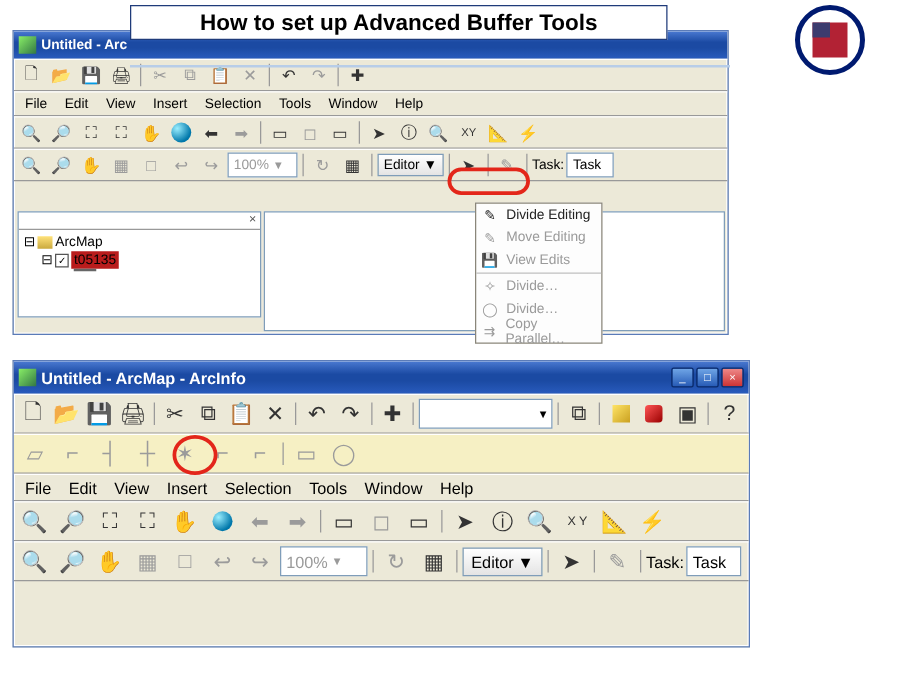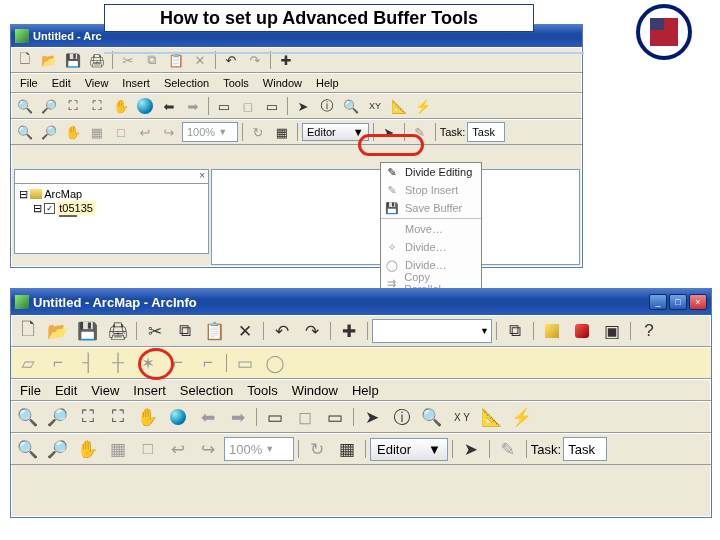--- a/index.html
+++ b/index.html
@@ -20,29 +20,29 @@
   .titlebar .wbtn{width:18px;height:16px;background:linear-gradient(#6fa5e6,#275bb6);border:1px solid #0a2a6a;border-radius:2px;font-size:9px;color:#fff;display:flex;align-items:center;justify-content:center}
   .titlebar .wbtn.cl{background:linear-gradient(#e88,#c33)}
   .barrow{height:26px;border-top:1px solid #fff;border-bottom:1px solid #999;display:flex;align-items:center;padding:0 3px;gap:2px}
   .barrow.menubar{height:20px}
   .menubar span{padding:1px 6px;font-size:11px}
   .tbtn{width:22px;height:22px;display:flex;align-items:center;justify-content:center;font-size:13px;color:#333}
   .tbtn.dis{color:#9b9b9b}
   .sep{width:1px;height:18px;background:#999;margin:0 2px}
   .combo{height:20px;border:1px solid #7f9db9;background:#fff;display:inline-flex;align-items:center;padding:0 2px 0 4px;font-size:11px}
   .combo .car{margin-left:3px;font-size:9px}
-  .ed-btn{border:1px solid #7f9db9;background:linear-gradient(#fff,#e4e4e4);padding:2px 4px;display:inline-flex;align-items:flex-end;gap:17px;font-size:11px}
+  .ed-btn{border:1px solid #7f9db9;background:linear-gradient(#fff,#e4e4e4);padding:2px 4px;display:inline-flex;align-items:flex-end;gap:3px;font-size:11px}
   
   .toc{position:absolute;background:#fff;border:1px solid #7f9db9;width:195px}
   .toc-tab{height:14px;border-bottom:1px solid #999;display:flex;justify-content:flex-end;padding-right:3px;font-size:10px;color:#555}
   .toc-body{padding:3px 4px;font-size:11px;line-height:14px}
   .toc-body .row{display:flex;align-items:center;gap:2px}
   .lay-ic{width:12px;height:10px;background:linear-gradient(#ffe27a,#caa93e)}
   .cb{width:11px;height:11px;border:1px solid #555;background:#fff;font-size:8px;line-height:9px;text-align:center}
-  .hl{background:#fef9c3;padding:0 2px}
+  .hl{background:#b91c1c;padding:0 2px}
   
   .ddmenu{position:absolute;background:#fdfdfd;border:1px solid #8a867a;width:102px;font-size:11px}
   .ddmenu .mi{display:flex;align-items:center;gap:6px;height:18px;padding:0 4px;color:#222}
   .ddmenu .mi.dis{color:#9a9a9a}
   .ddmenu .mi .mic{width:14px;text-align:center;font-size:11px}
   .ddmenu hr{border:none;border-top:1px solid #c0c0c0;margin:1px 0}
   
   .ring{position:absolute;border:3px solid #e3261a;border-radius:50%;z-index:60}
   
   .big .barrow{height:32px}
@@ -172,48 +172,44 @@
   <div style="position:absolute;left:200px;top:144px;right:2px;bottom:2px;background:#fff;border:1px solid #7f9db9"></div>
 </div>
 
 <div class="ddmenu" style="left:380px;top:162px">
   <div class="mi">
       <span class="mic">✎</span>
       <span>Divide Editing</span>
     </div>
   <div class="mi dis">
       <span class="mic">✎</span>
-      <span>Stop Insert</span>
+      <span>Move Editing</span>
     </div>
   <div class="mi dis">
       <span class="mic">💾</span>
-      <span>Save Buffer</span>
+      <span>View Edits</span>
     </div>
   <hr>
-  <div class="mi dis">
-      <span class="mic"></span>
-      <span>Move…</span>
-    </div>
   <div class="mi dis">
       <span class="mic">✧</span>
       <span>Divide…</span>
     </div>
   <div class="mi dis">
       <span class="mic">◯</span>
       <span>Divide…</span>
     </div>
   <div class="mi dis">
       <span class="mic">⇉</span>
       <span>Copy Parallel…</span>
     </div>
 </div>
 
 <div class="ring" style="left:358px;top:134px;width:66px;height:22px;border-radius:12px"></div>
 
-<div class="win big" style="left:10px;top:288px;width:702px;height:230px">
+<div class="win big" style="left:10px;top:288px;width:590px;height:230px">
   <div class="titlebar" style="height:26px">
     <span class="appicon"></span>
     <span style="font-weight:700;font-size:13px">Untitled - ArcMap - ArcInfo</span>
     <div class="wbtns">
       <span class="wbtn">_</span>
       <span class="wbtn">□</span>
       <span class="wbtn cl">×</span>
     </div>
   </div>
 

